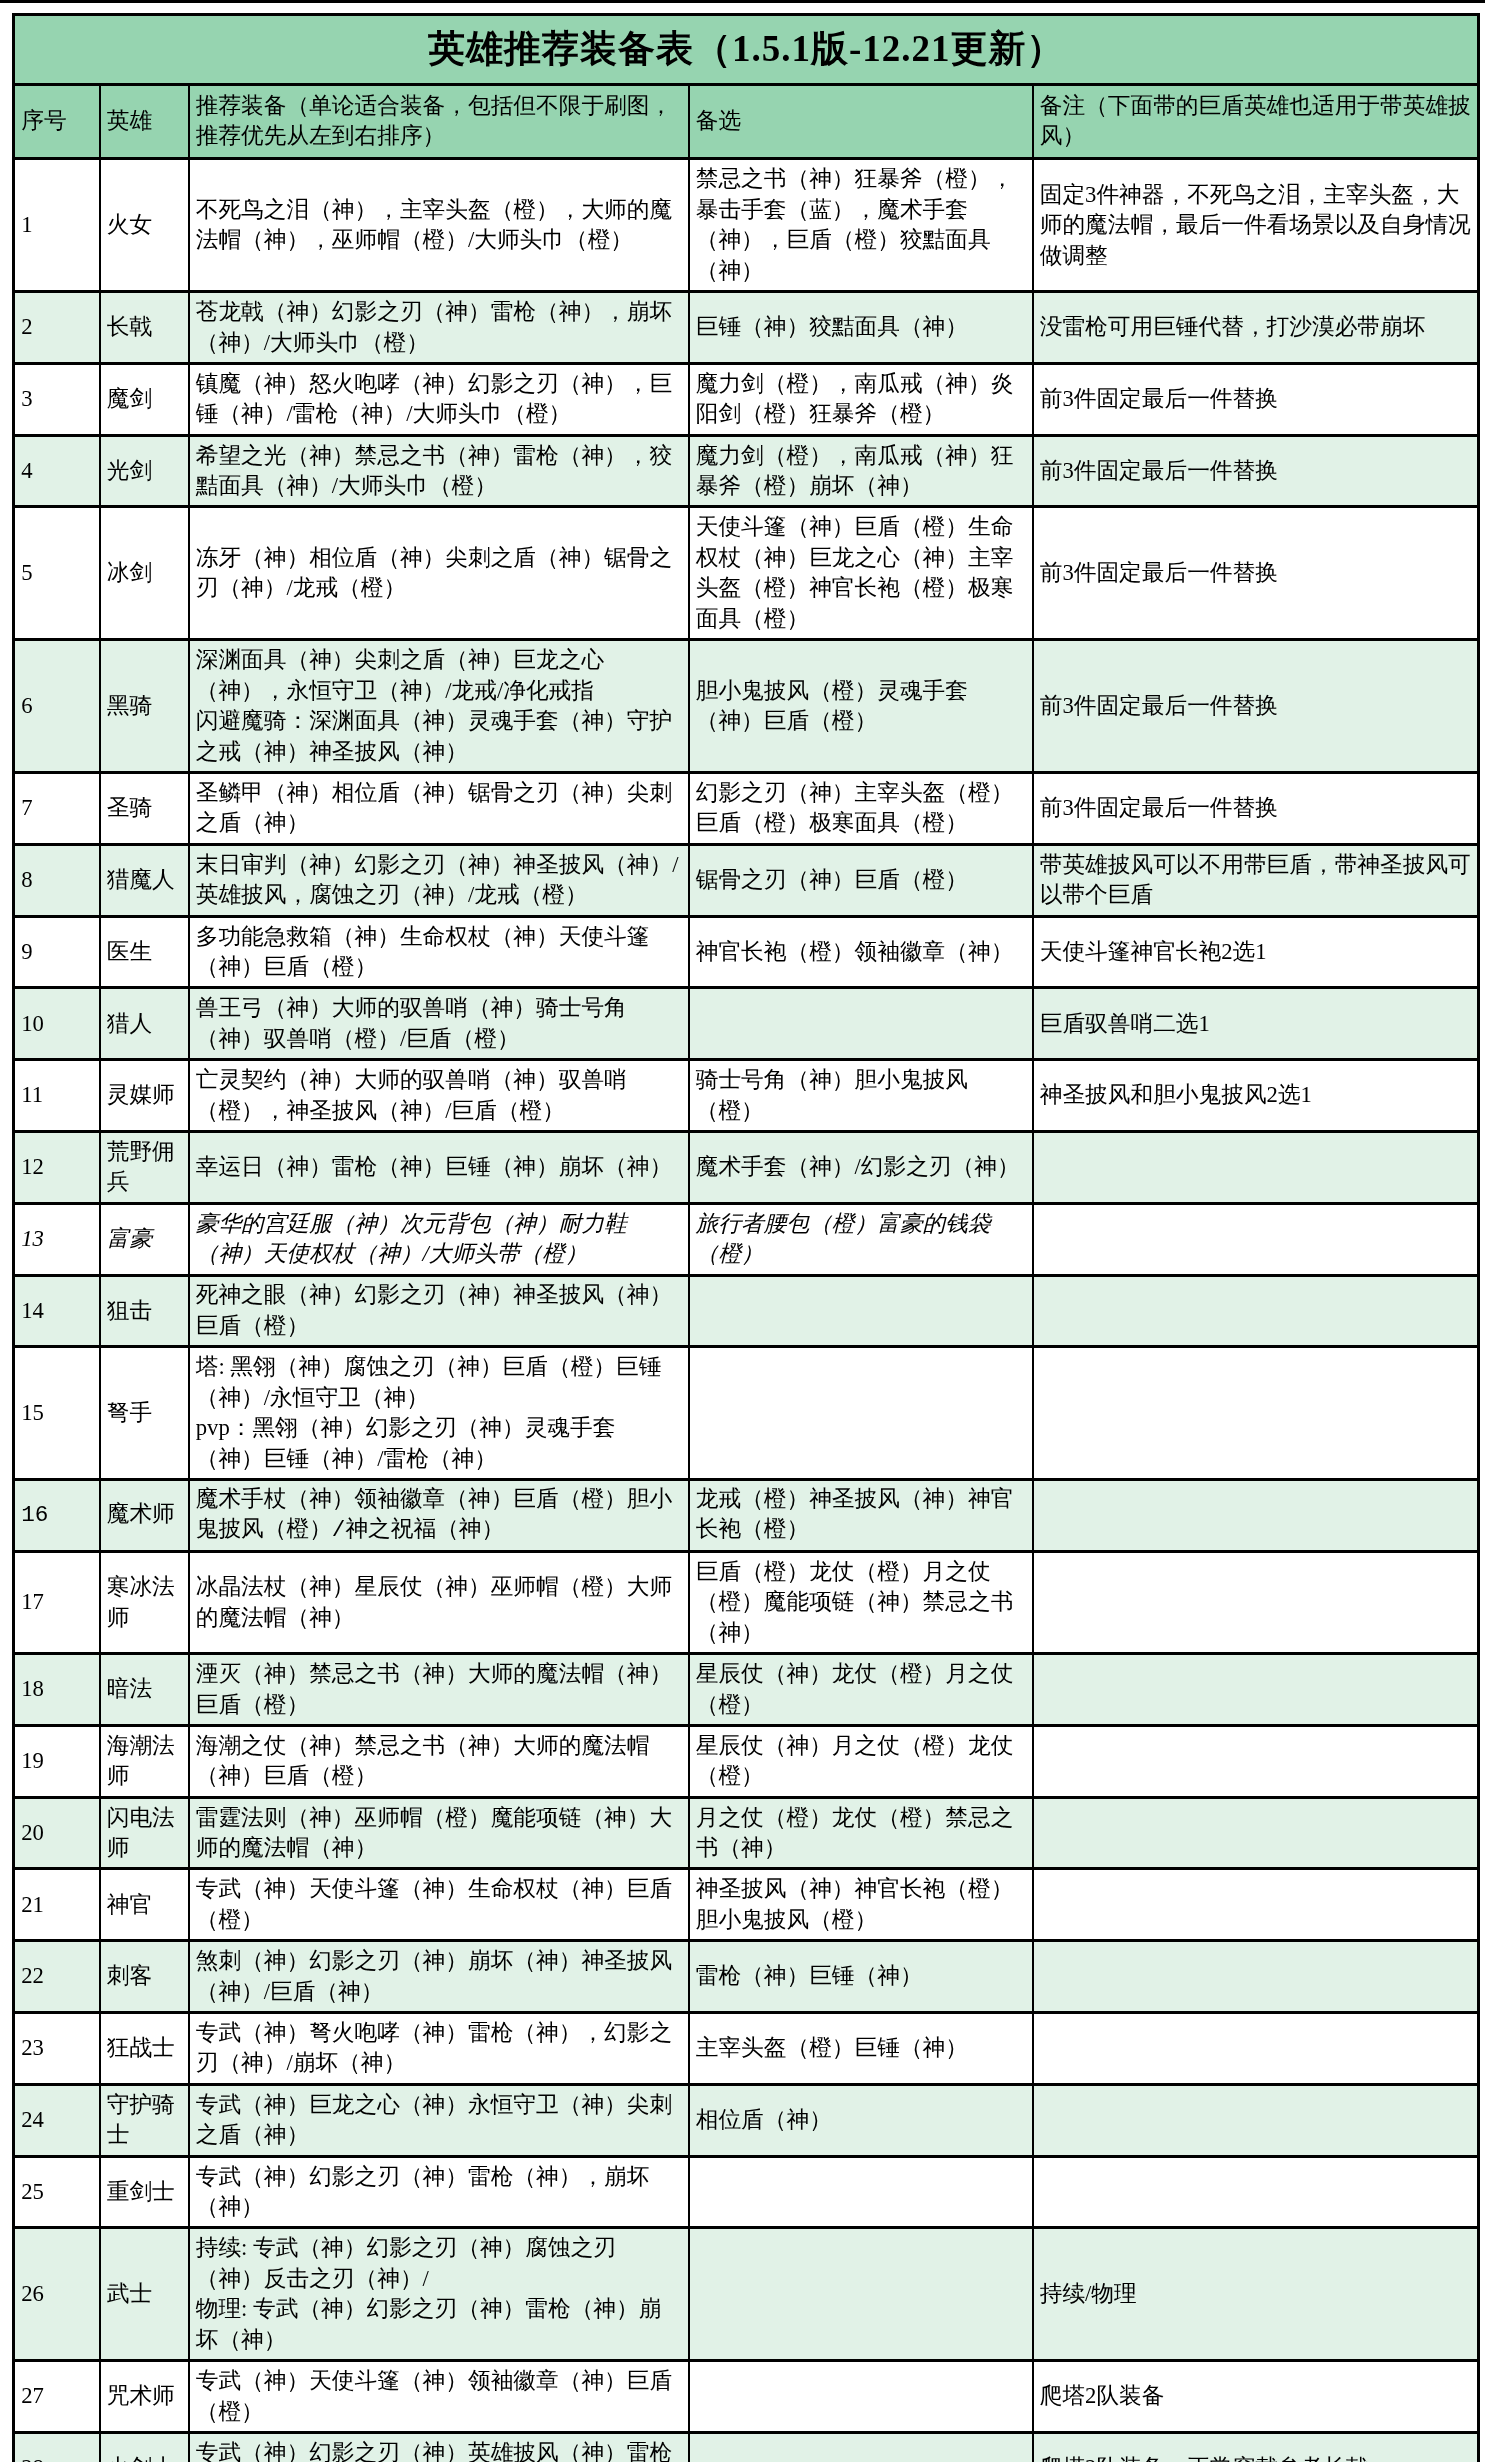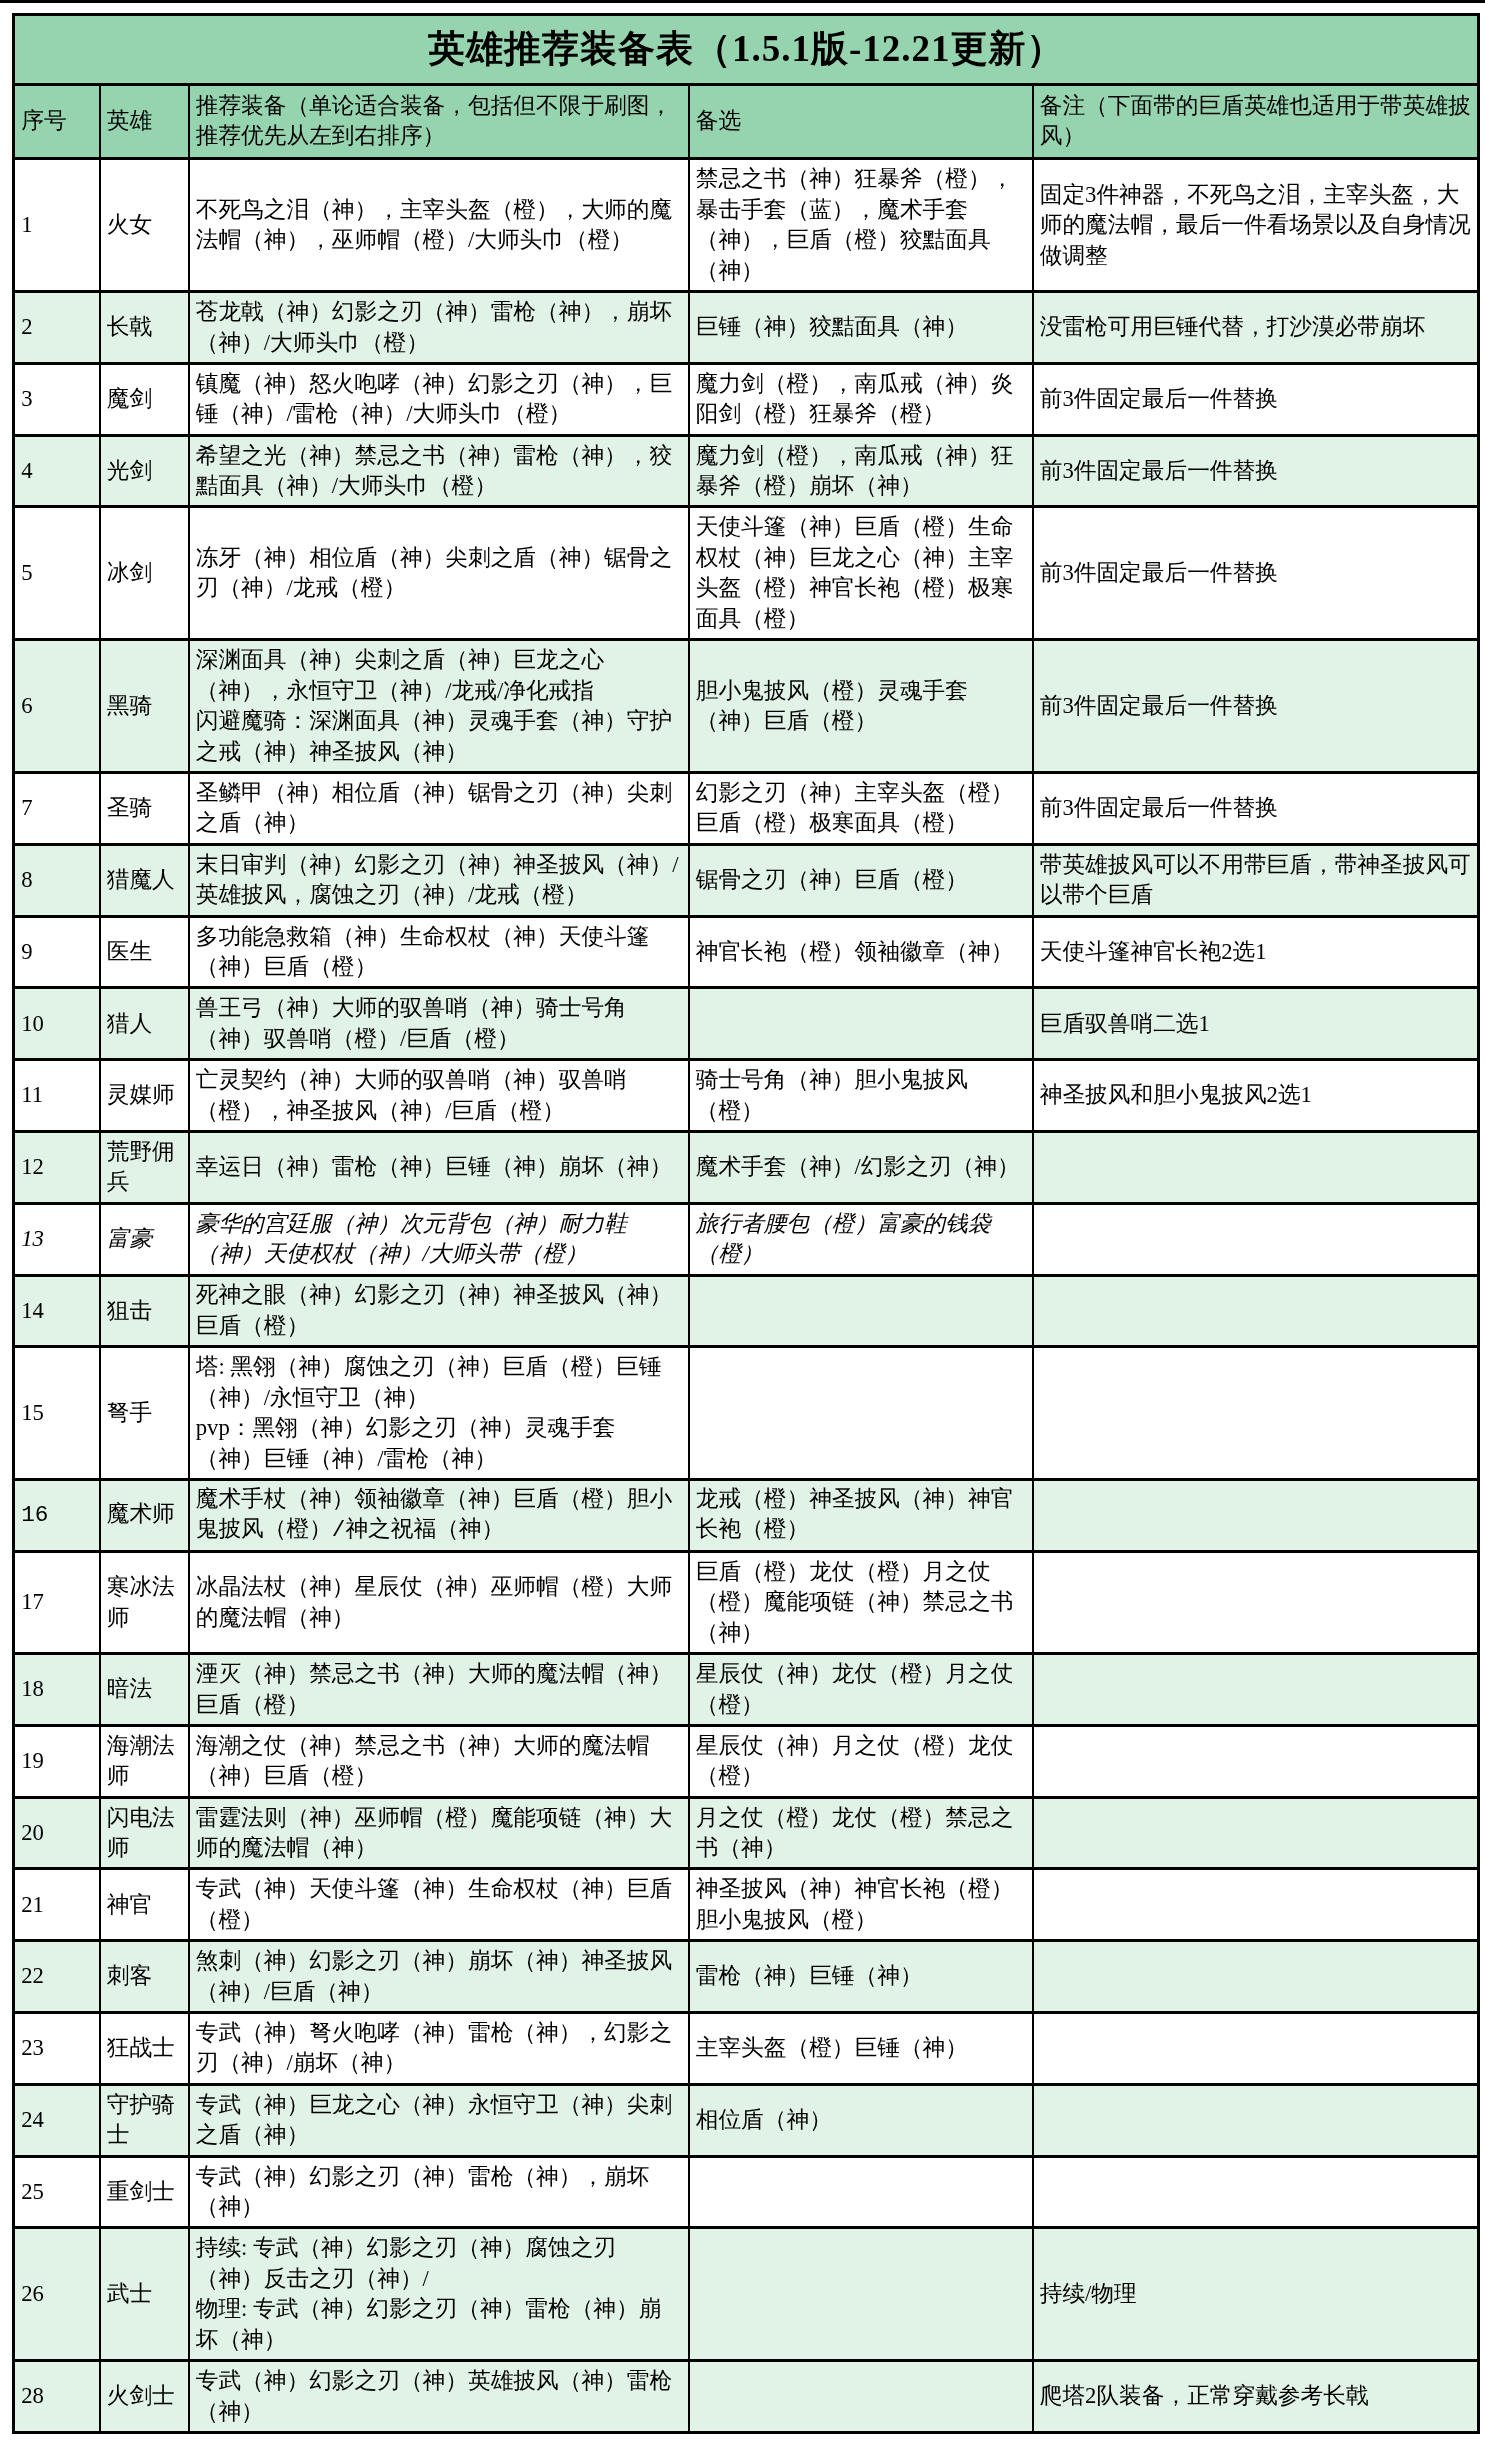--- a/index.html
+++ b/index.html
@@ -293,20 +293,27 @@
           <td></td>
         </tr>
         <tr class="shaded">
           <td>26</td>
           <td>武士</td>
           <td>持续: 专武（神）幻影之刃（神）腐蚀之刃（神）反击之刃（神）/
 物理: 专武（神）幻影之刃（神）雷枪（神）崩坏（神）</td>
           <td></td>
           <td>持续/物理</td>
         </tr>
+        <tr>
+          <td>27</td>
+          <td>咒术师</td>
+          <td>专武（神）天使斗篷（神）领袖徽章（神）巨盾（橙）</td>
+          <td></td>
+          <td>爬塔2队装备</td>
+        </tr>
         <tr class="shaded">
           <td>28</td>
           <td>火剑士</td>
           <td>专武（神）幻影之刃（神）英雄披风（神）雷枪（神）</td>
           <td></td>
           <td>爬塔2队装备，正常穿戴参考长戟</td>
         </tr>
       </tbody>
   </table>
 </div>

